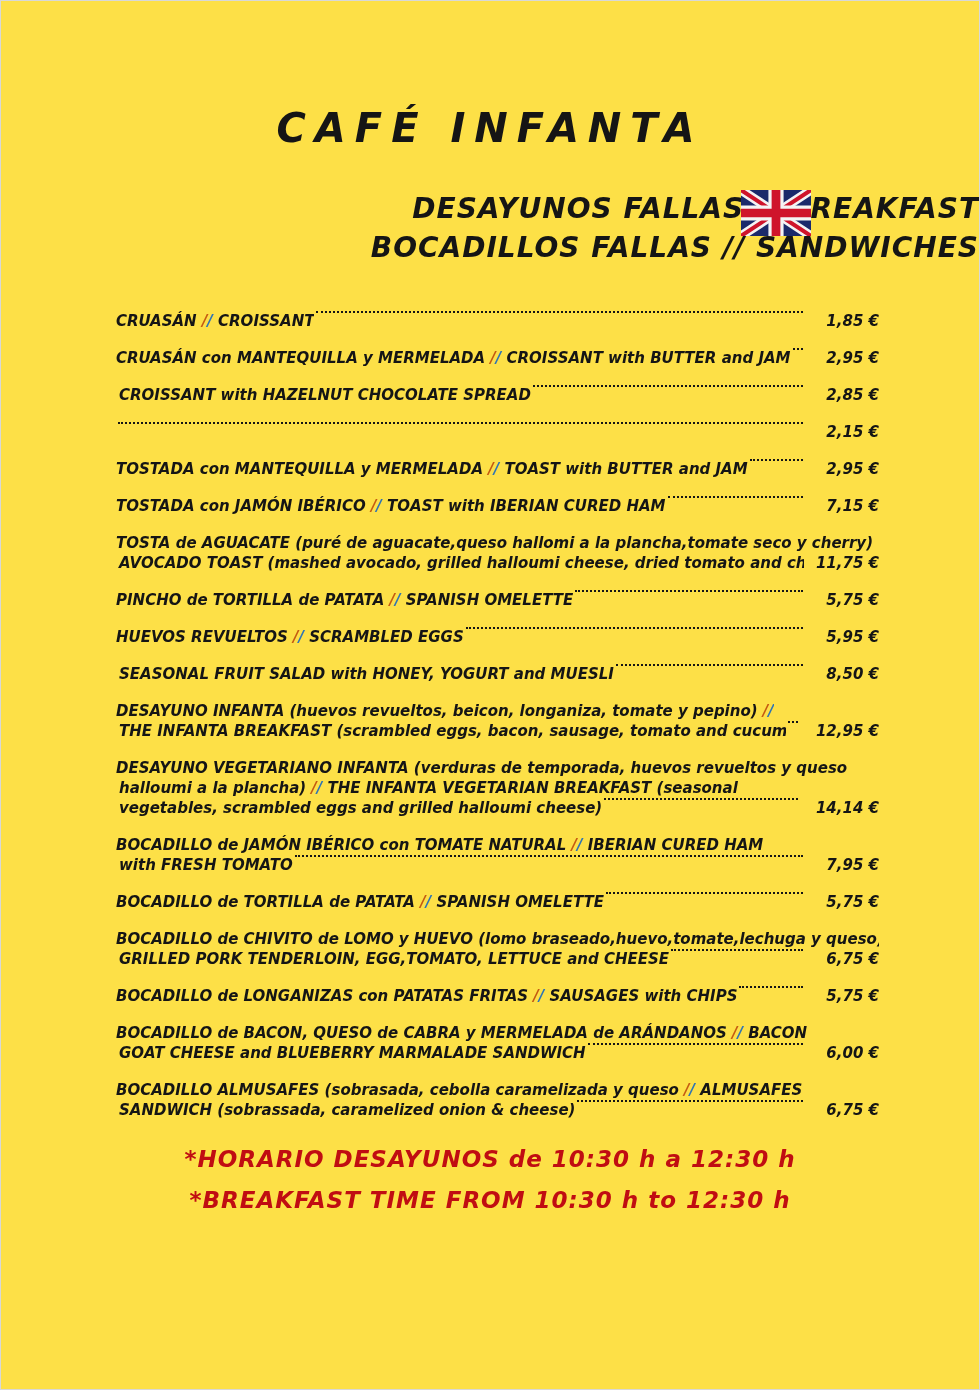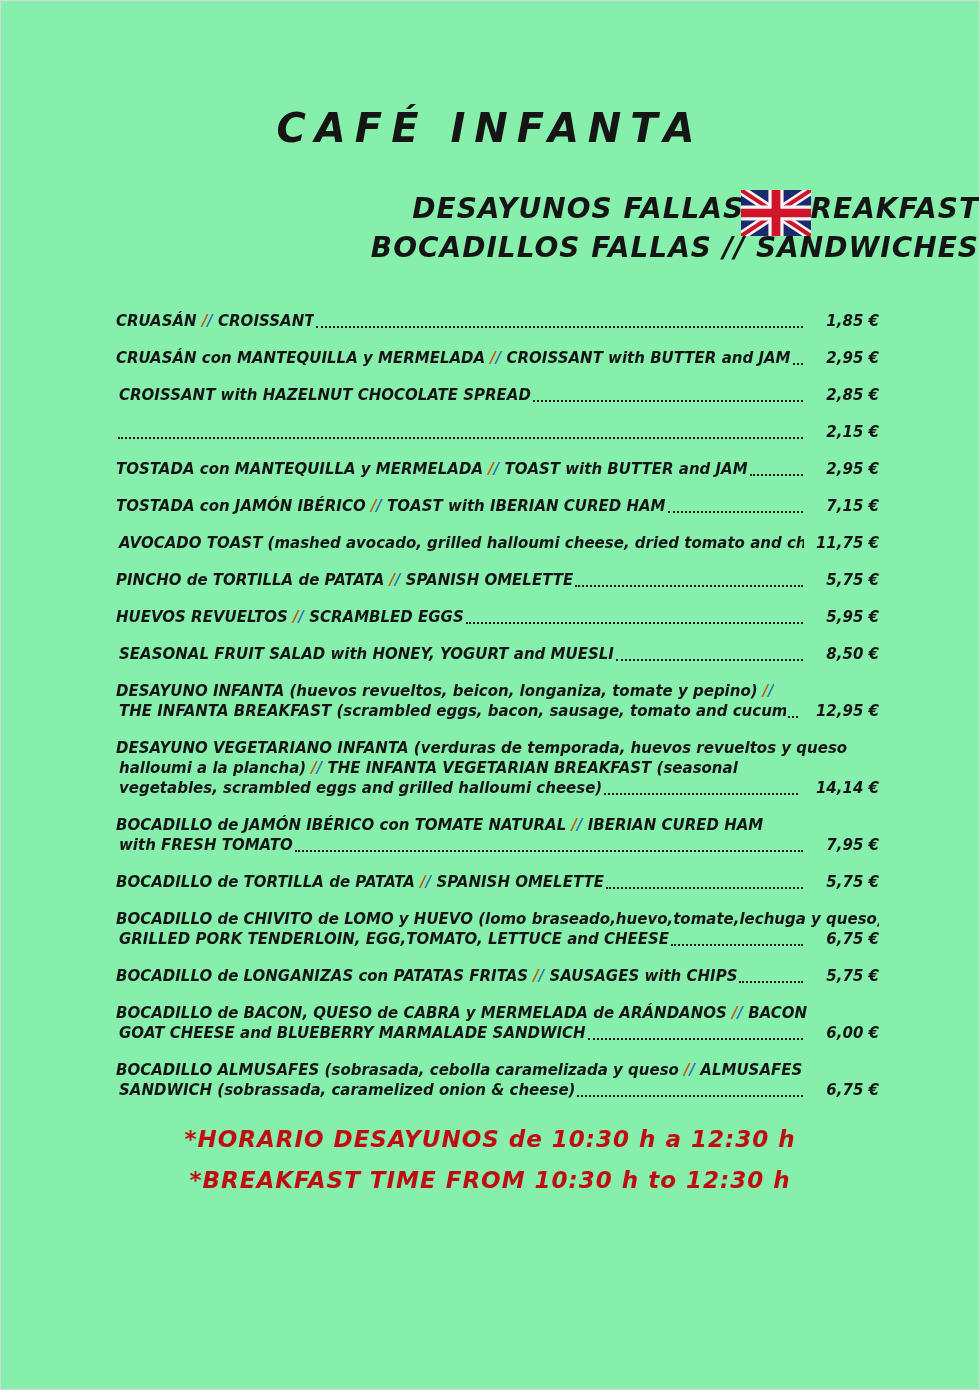--- a/index.html
+++ b/index.html
@@ -3,42 +3,42 @@
 <meta charset="utf-8">
 <style>
   :root{
     --ink:#151515;
     --red:#c00d12;
     --slash-orange:#c55a11;
     --slash-blue:#2e74b5;
   }
   html,body{margin:0;padding:0;background:#e8e8e8;}
   .page{
-    width:980px;height:1390px;margin:0 auto;background:#86efac;
+    width:980px;height:1390px;margin:0 auto;background:#fde047;
     position:relative;box-sizing:border-box;overflow:hidden;
     border:1px solid #d8d8d8;
     font-family:"DejaVu Sans",sans-serif;
     font-style:italic;font-weight:bold;color:var(--ink);
   }
   .title{
     text-align:center;padding-top:104px;font-size:40px;letter-spacing:9px;
     white-space:nowrap;
   }
   .subtitle-block{
     position:relative;margin-top:38px;text-align:right;
     font-size:28px;line-height:39px;letter-spacing:1px;
   }
   .flag{
     position:absolute;top:1px;right:168px;width:70px;height:46px;display:block;
   }
   .menu{
     margin:44px 100px 0 115px;font-size:15px;
   }
   .menu-item{margin-bottom:17px;}
-  .item-line{display:flex;align-items:flex-end;line-height:20px;}
+  .item-line{display:flex;align-items:flex-start;line-height:20px;}
   .item-name{white-space:nowrap;overflow:hidden;flex-shrink:1;}
   .item-line.cont .item-name{padding-left:3px;}
   .leader{
     flex:1 1 auto;min-width:10px;border-bottom:2px dotted var(--ink);
     margin:0 18px 3px 2px;
   }
   .leader.none{border-bottom:none;margin-right:0;}
   .price{white-space:nowrap;min-width:58px;text-align:right;flex-shrink:0;}
   .slash-a{color:var(--slash-orange);}
   .slash-b{color:var(--slash-blue);}
@@ -100,20 +100,23 @@
         </div>
       </div>
       <div class="menu-item">
         <div class="item-line">
           <span class="item-name">TOSTADA con JAMÓN IBÉRICO <span class="slash-a">/</span><span class="slash-b">/</span> TOAST with IBERIAN CURED HAM</span>
           <span class="leader"></span>
           <span class="price">7,15 €</span>
         </div>
       </div>
       <div class="menu-item">
+        <div class="item-line">
+          <span class="item-name">TOSTA de AGUACATE  (puré de aguacate,queso hallomi a la plancha,tomate seco y cherry)</span>
+        </div>
         <div class="item-line cont">
           <span class="item-name">AVOCADO TOAST  (mashed avocado, grilled halloumi cheese, dried tomato and cherry tomatoes</span>
           <span class="leader none"></span>
           <span class="price">11,75 €</span>
         </div>
       </div>
       <div class="menu-item">
         <div class="item-line">
           <span class="item-name">PINCHO de TORTILLA de PATATA <span class="slash-a">/</span><span class="slash-b">/</span> SPANISH OMELETTE</span>
           <span class="leader"></span>

